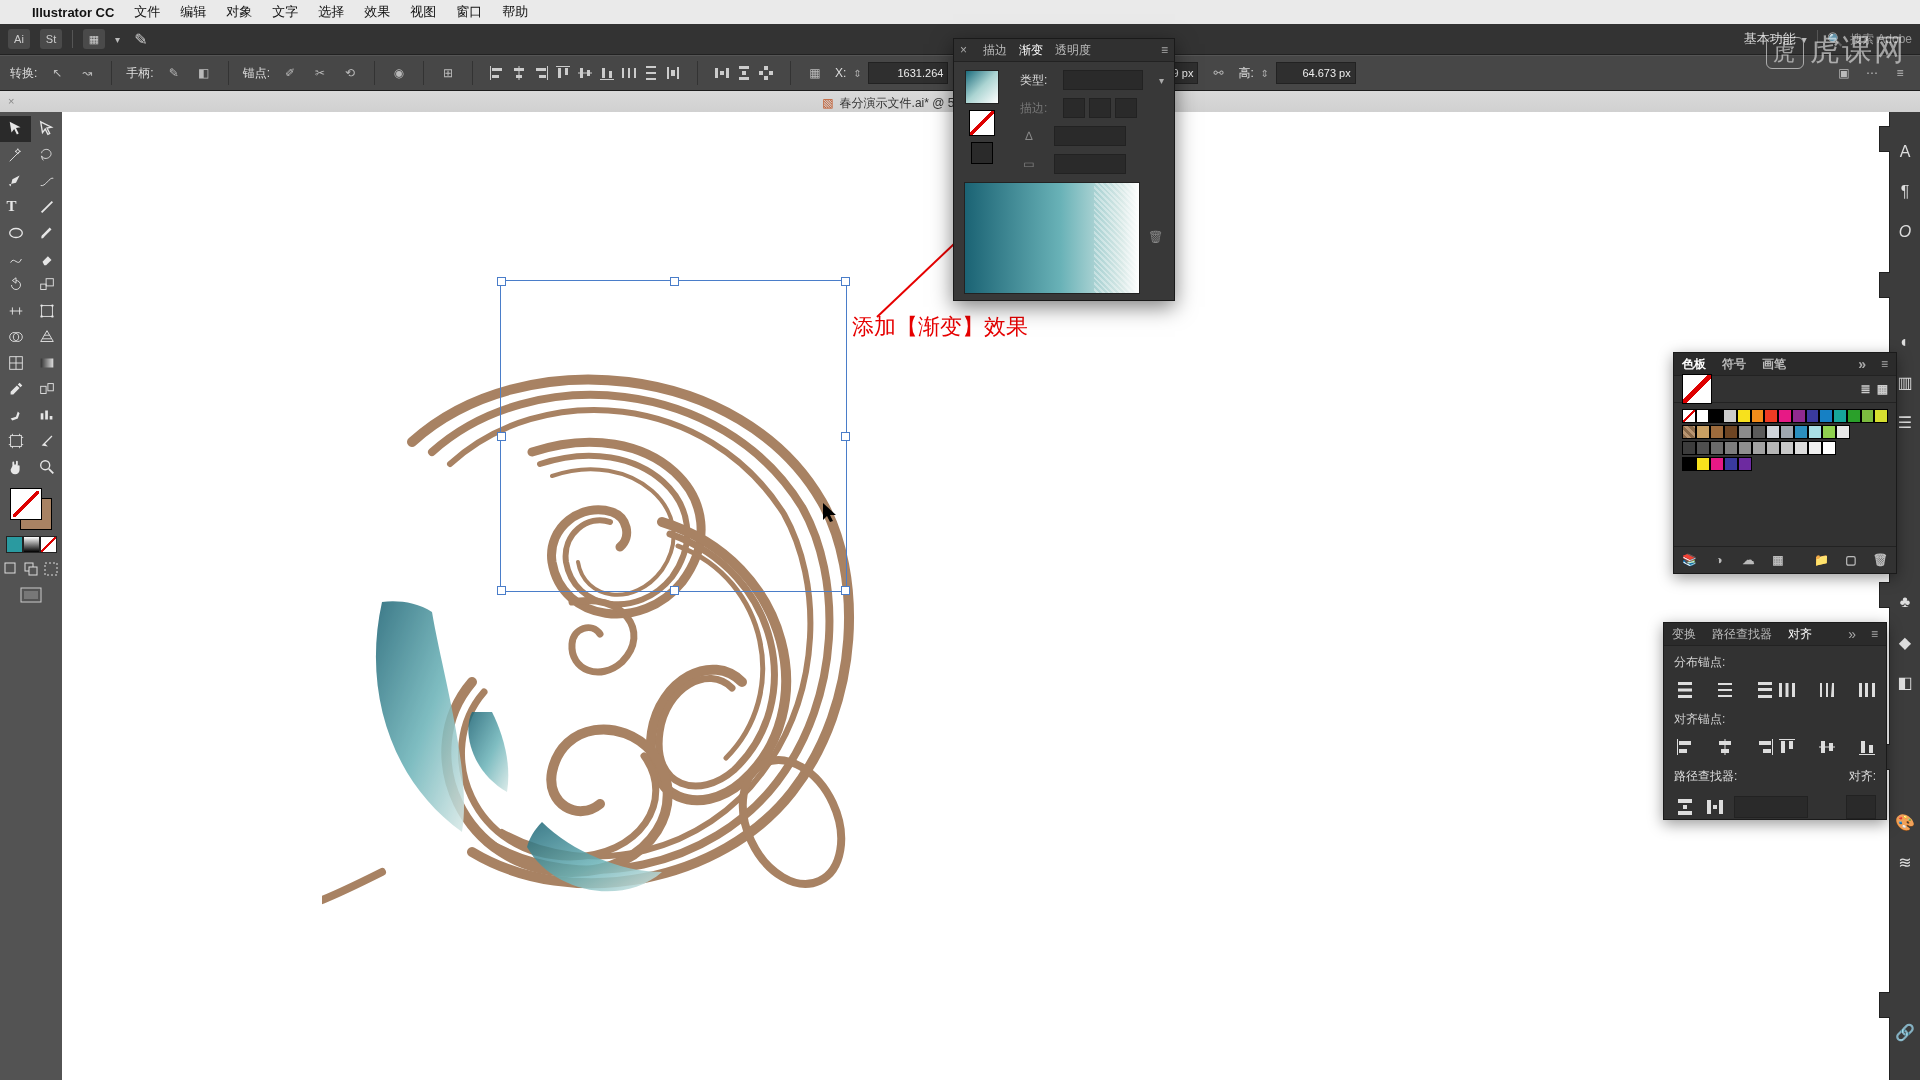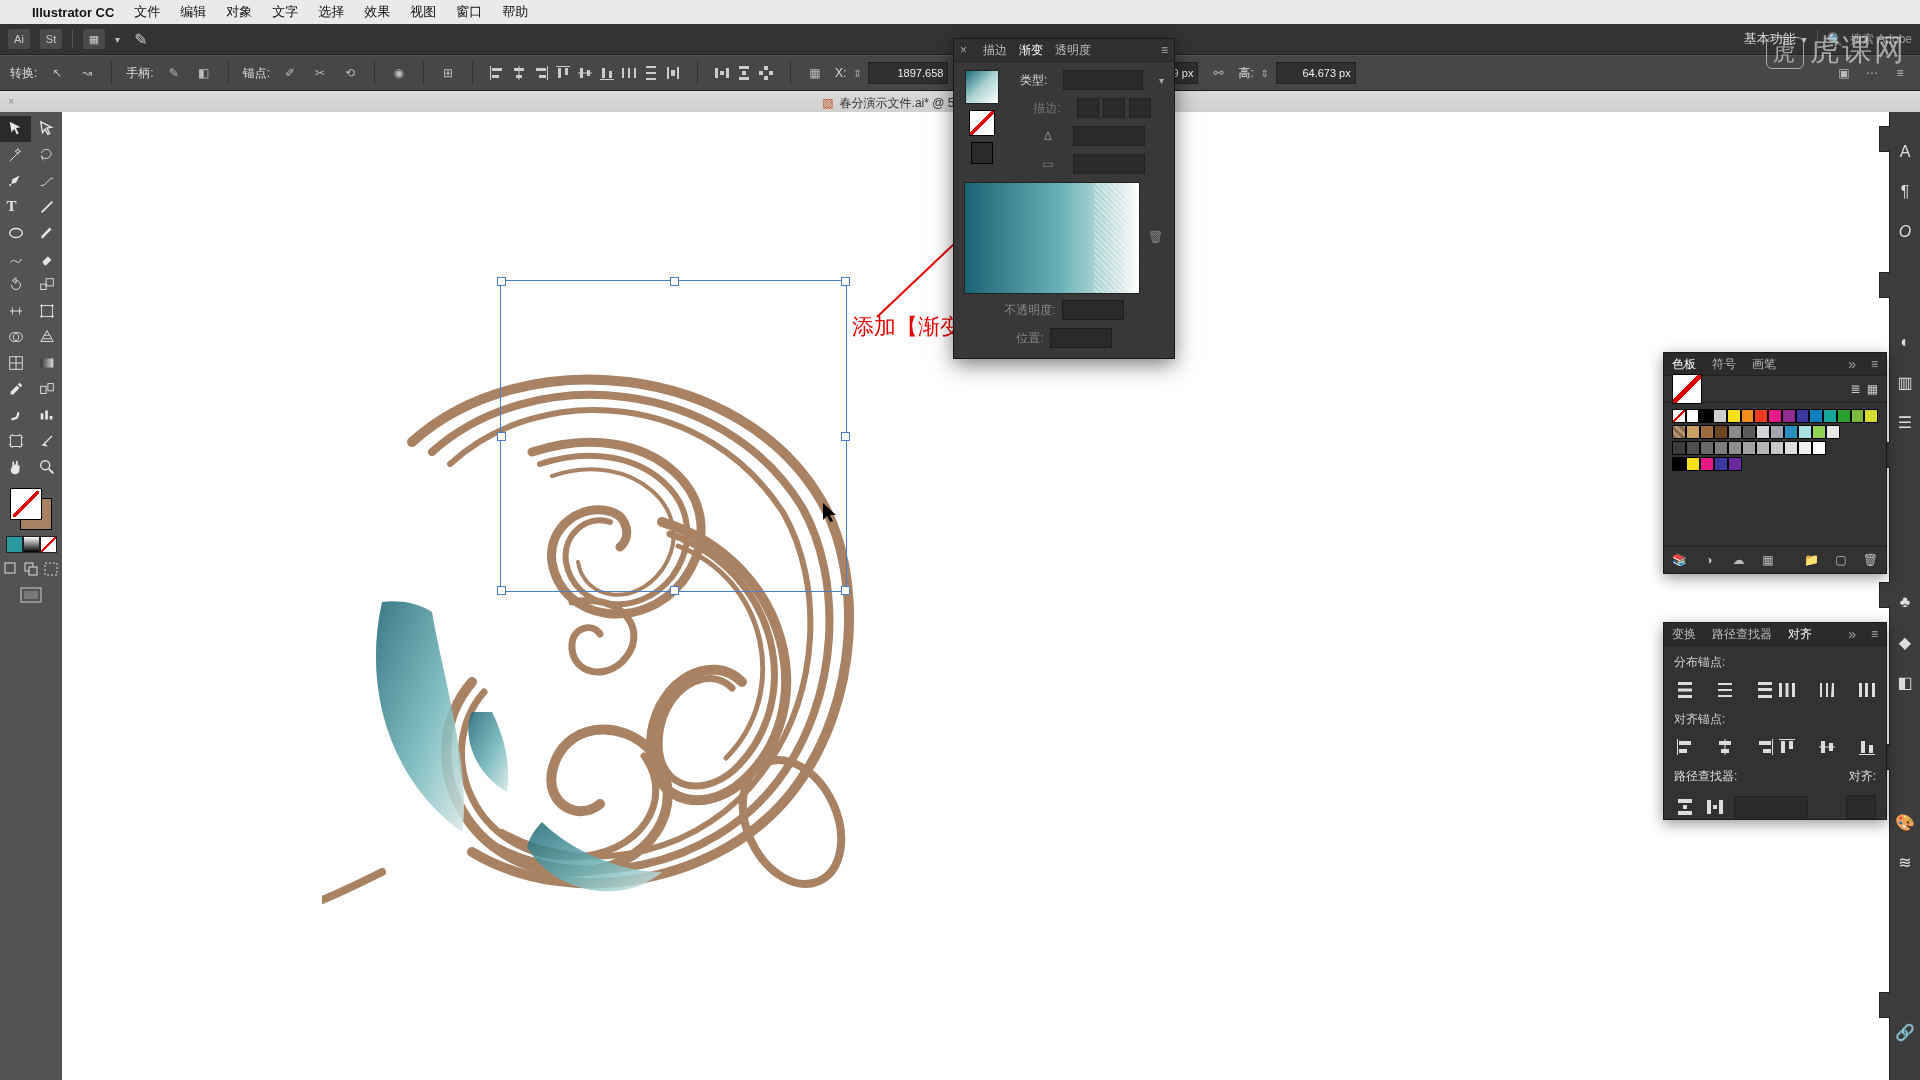--- a/index.html
+++ b/index.html
@@ -67,21 +67,21 @@
   .panel .titlebar .close-x { color:#aaa; font-size:12px; margin-right:4px; }
   .panel .titlebar .tab { color:#bbb; cursor:default; }
   .panel .titlebar .tab.active { color:#fff; }
   .panel .titlebar .menu-ico { margin-left:auto; color:#aaa; }
   .grad-body { display:flex; }
   .grad-left { width:44px; padding:8px 6px; display:flex; flex-direction:column; gap:6px; align-items:center; }
   .grad-swatch { width:32px; height:32px; background:linear-gradient(135deg,#1d6d7e,#abd4d2,#fff); border:1px solid #222; }
   .grad-none { width:24px; height:24px; background:#fff; position:relative; border:1px solid #000; }
   .grad-none::after { content:""; position:absolute; inset:0; background:linear-gradient(135deg, transparent 44%, #d00 44%, #d00 56%, transparent 56%); }
   .grad-right { flex:1; padding:8px 10px; display:flex; flex-direction:column; gap:8px; }
-  .grad-row { display:flex; align-items:center; gap:16px;justify-content:center; }
+  .grad-row { display:flex; align-items:center; gap:16px; }
   .grad-row .dim { color:#777; }
   .grad-row .well { height:18px; flex:1; background:#2a2a2a; border:1px solid #222; }
   .grad-type-btns { display:flex; gap:4px; }
   .grad-type-btns .bt { width:20px; height:18px; background:#2a2a2a; border:1px solid #222; }
   .grad-preview-wrap { padding:0 10px 6px; display:flex; gap:8px; align-items:center; }
   .grad-preview { flex:1; height:110px; background:linear-gradient(90deg,#1b6374 0%,#69b2b7 55%,#d8e9e7 90%,#fff 100%); border:1px solid #222; position:relative; }
   .grad-preview::after { content:""; position:absolute; right:0; top:0; bottom:0; width:45px;
      background:repeating-linear-gradient(45deg, rgba(255,255,255,0) 0 2px, rgba(255,255,255,.35) 2px 4px); }
   .grad-trash { width:16px; height:16px; color:#888; }
   .grad-opts { padding:0 10px 10px; display:flex; flex-direction:column; gap:8px; }
@@ -246,21 +246,21 @@
             <path fill="#ccc" d="M1 6h4v4H1zM11 6h4v4h-4zM6 1h4v4H6zM6 11h4v4H6z"></path>
           </svg>
         </span>
     </span>
     <span class="sep"></span>
     <span class="ico">▦</span>
 
     <span class="num-well">
       <span class="lbl">X:</span>
       <span class="scrub">⇕</span>
-      <span class="field">1897.658</span>
+      <span class="field">1631.264</span>
     </span>
     <span class="num-well">
       <span class="lbl">Y:</span>
       <span class="scrub">⇕</span>
       <span class="field">-296.049</span>
     </span>
     <span class="num-well">
       <span class="lbl">宽:</span>
       <span class="scrub">⇕</span>
       <span class="field">64.819 px</span>
@@ -631,33 +631,23 @@
         <div class="grad-row">
           <span style="width:18px;text-align:center;color:#888">▭</span>
           <span class="well" style="flex:0 0 70px"></span>
         </div>
       </div>
     </div>
     <div class="grad-preview-wrap">
       <div class="grad-preview"></div>
       <span class="grad-trash">🗑</span>
     </div>
-    <div class="grad-opts">
-      <div class="opt-row">
-        <span class="opt-lbl">不透明度:</span>
-        <span class="opt-well"></span>
-      </div>
-      <div class="opt-row">
-        <span class="opt-lbl">位置:</span>
-        <span class="opt-well"></span>
-      </div>
-    </div>
-  </div>
-
-  <div class="panel2" style="right:33px; top:328px; width:222px; height:220px;">
+  </div>
+
+  <div class="panel2" style="right:23px; top:328px; width:222px; height:220px;font-weight:bold;">
     <div class="titlebar">
       <span class="tab active">色板</span>
       <span class="tab">符号</span>
       <span class="tab">画笔</span>
       <span class="cc">»</span>
       <span class="menu-ico">≡</span>
     </div>
     <div class="sub">
       <div class="sw-none"></div>
       <span style="flex:1"></span>

